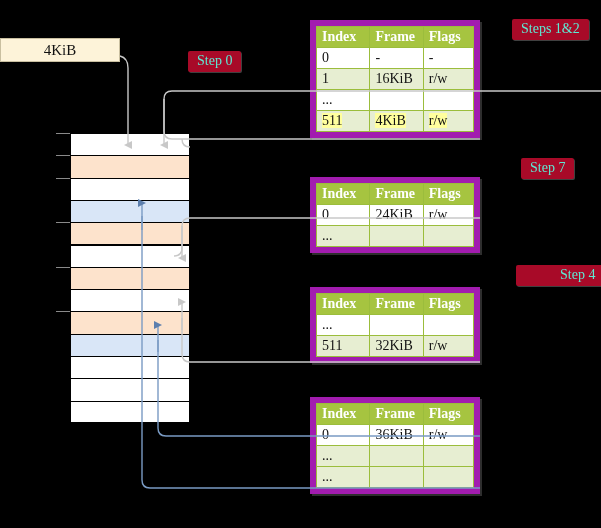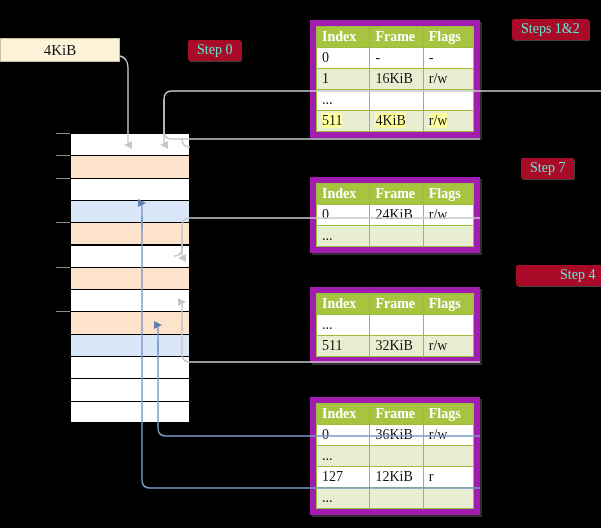--- a/index.html
+++ b/index.html
@@ -72,21 +72,21 @@
       <div class="tick" style="left: 56px; top: 222.2px; width: 14px;"></div>
       <div class="tick" style="left: 56px; top: 266.8px; width: 14px;"></div>
       <div class="tick" style="left: 56px; top: 311.4px; width: 14px;"></div>
     </div>
 
   <div class="labelbox" id="labelbox" style="left: 0px; top: 38px; width: 120px; height: 24px; background: rgb(253, 243, 217);">
       <span>4KiB</span>
     </div>
 
   <div id="badges">
-      <div class="badge" style="left: 188px; top: 40px; background: rgb(168, 10, 40);">Step 0</div>
+      <div class="badge" style="left: 188px; top: 51px; background: rgb(168, 10, 40);">Step 0</div>
       <div class="badge" style="left: 512px; top: 19px; background: rgb(168, 10, 40);">Steps 1&amp;2</div>
       <div class="badge" style="left: 521px; top: 158px; background: rgb(168, 10, 40);">Step 7</div>
       <div class="badge" style="left: 516px; top: 265px; background: rgb(168, 10, 40); padding-left: 44px;">Step 4</div>
     </div>
 
   <div id="tables">
       <div class="ptable" style="left: 310px; top: 20px; width: 170px;">
         <table>
           <thead>
             <tr>
@@ -177,25 +177,20 @@
           <tbody>
             <tr class="odd">
               <td><span>0</span></td>
               <td><span>36KiB</span></td>
               <td><span>r/w</span></td>
             </tr>
             <tr class="even">
               <td><span>...</span></td>
               <td>&nbsp;</td>
               <td>&nbsp;</td>
-            </tr>
-            <tr class="odd">
-              <td><span>127</span></td>
-              <td><span>12KiB</span></td>
-              <td><span>r</span></td>
             </tr>
             <tr class="even">
               <td><span>...</span></td>
               <td>&nbsp;</td>
               <td>&nbsp;</td>
             </tr>
           </tbody>
         </table>
       </div>
     </div>

